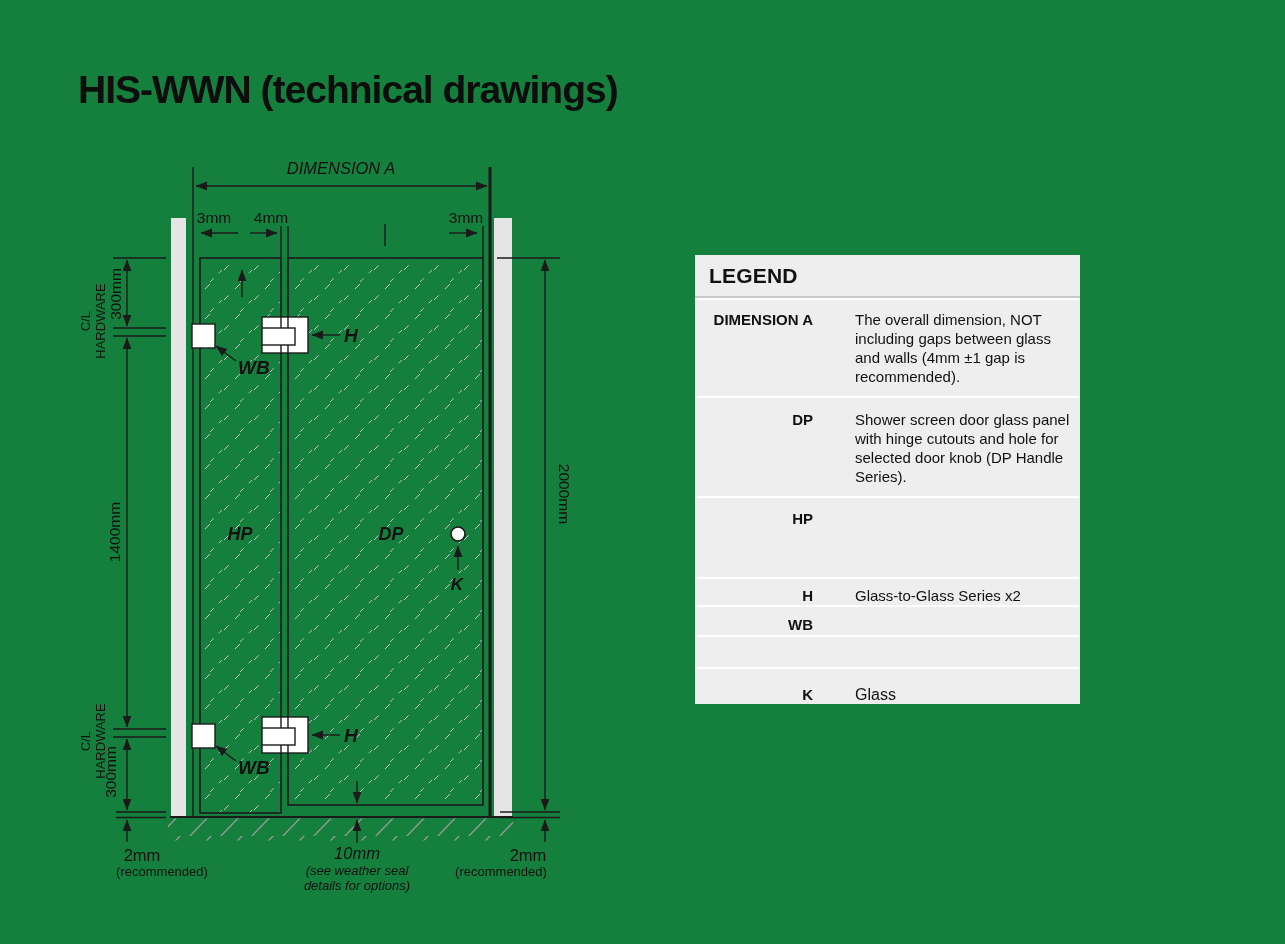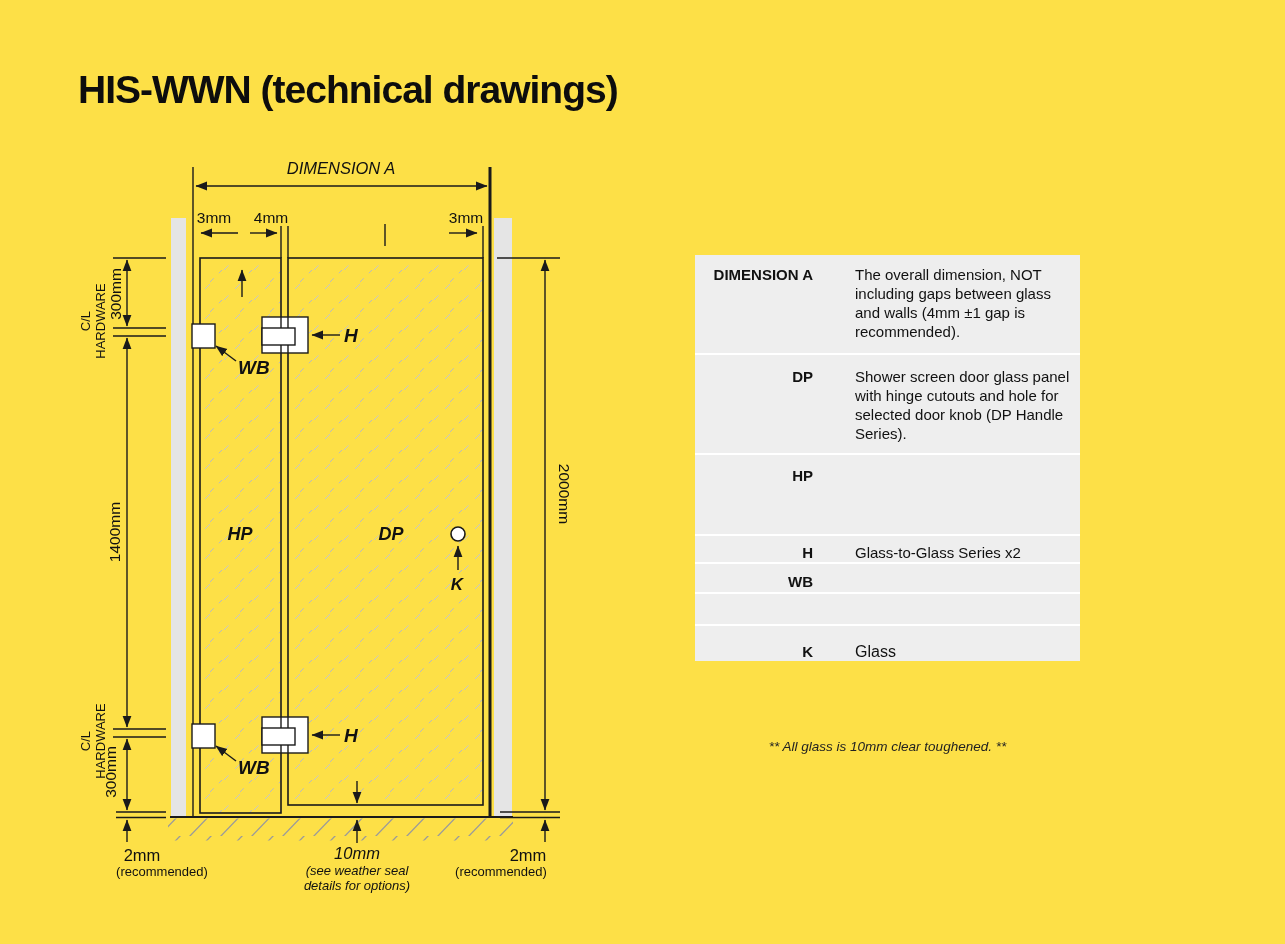--- a/index.html
+++ b/index.html
@@ -1,16 +1,16 @@
 <!DOCTYPE html>
 <html><head>
 <meta charset="utf-8">
 <style>
   html,body{margin:0;padding:0;background:#ffffff;}
-  #page{position:relative;width:1285px;height:944px;background:#fde047;overflow:hidden;
+  #page{position:relative;width:1285px;height:944px;background:#15803d;overflow:hidden;
         font-family:"Liberation Sans", sans-serif;color:#111;}
   #title{position:absolute;left:78px;top:68px;font-size:39px;font-weight:bold;
          letter-spacing:-1px;color:#0d0d0d;}
   #drawing-svg{position:absolute;left:0;top:0;}
 
   
   #legend{position:absolute;left:695px;top:255px;width:385px;background:#eeeeee;}
   #legend-header{padding:9px 0 6px 14px;font-size:21px;font-weight:bold;letter-spacing:0.2px;
                  border-bottom:2px solid #c9c9c9;height:26px;box-sizing:content-box;}
   .legend-row{display:flex;border-top:2px solid #ffffff;box-sizing:border-box;}
@@ -149,20 +149,21 @@
       <text x="162" y="876" font-size="13" text-anchor="middle">(recommended)</text>
       <text x="357" y="859" font-size="16.5" font-style="italic" text-anchor="middle">10mm</text>
       <text x="357" y="875" font-size="13" font-style="italic" text-anchor="middle">(see weather seal</text>
       <text x="357" y="890" font-size="13" font-style="italic" text-anchor="middle">details for options)</text>
       <text x="528" y="861" font-size="16.5" text-anchor="middle">2mm</text>
       <text x="501" y="876" font-size="13" text-anchor="middle">(recommended)</text>
     </g>
   </svg>
 
   <div id="legend">
+    <div id="legend-header">LEGEND</div>
 
     <div class="legend-row row-dim">
       <div class="lg-term">DIMENSION A</div>
       <div class="lg-desc">The overall dimension, NOT including gaps between glass and walls (4mm ±1 gap is recommended).</div>
     </div>
     <div class="legend-row row-dp">
       <div class="lg-term">DP</div>
       <div class="lg-desc">Shower screen door glass panel with hinge cutouts and hole for selected door knob (DP Handle Series).</div>
     </div>
     <div class="legend-row row-hp">
@@ -178,15 +179,14 @@
     <div class="legend-row row-empty">
       <div class="lg-term"></div>
       <div class="lg-desc"></div>
     </div>
     <div class="legend-row row-k">
       <div class="lg-term">K</div>
       <div class="lg-desc">Glass</div>
     </div>
   </div>
 
-  <div id="footnote">** All glass is 10mm clear toughened. **</div>
 
 </div>
 
 </body></html>

